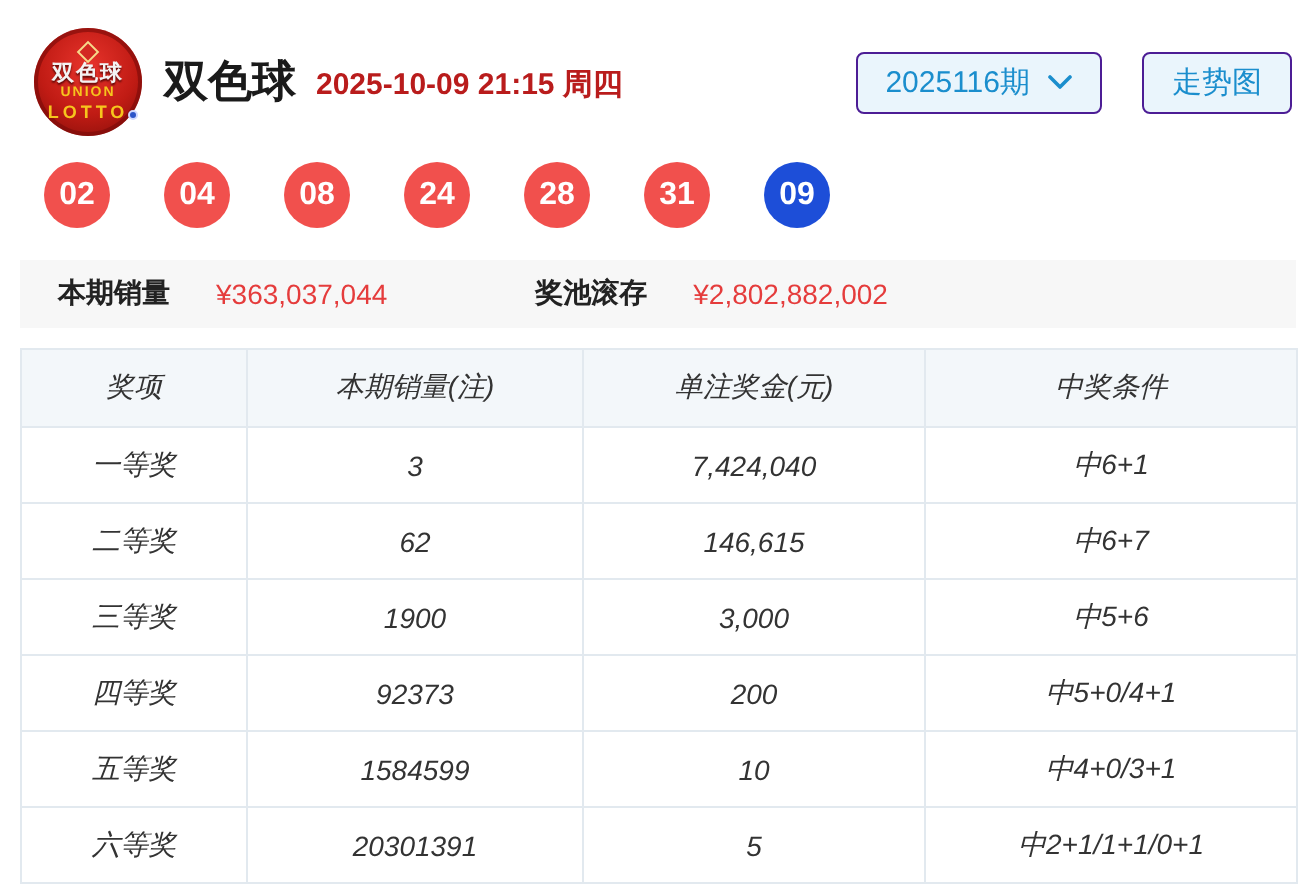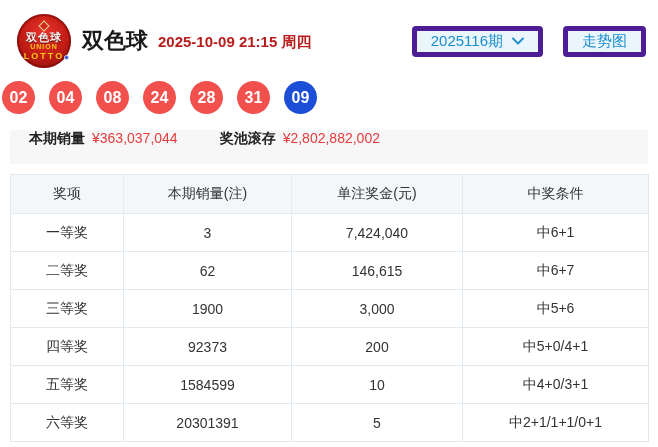--- a/index.html
+++ b/index.html
@@ -16,46 +16,46 @@
     border: 1px solid #f7d98a; margin-bottom: 1px; }
   .logo .cn { color: #f3f3f3; font-size: 11px; font-weight: bold; line-height: 12px;
     text-shadow: 0 1px 1px #5a0806; letter-spacing: 1px; }
   .logo .en1 { color: #f6c51d; font-size: 7px; font-weight: bold; line-height: 8px; letter-spacing: 1px; }
   .logo .en2 { color: #f6c51d; font-size: 9px; font-weight: bold; line-height: 10px; letter-spacing: 2px; position: relative; }
   .logo .bluedot { position: absolute; right: -5px; bottom: 1px; width: 5px; height: 5px;
     border-radius: 50%; background: #2c55c9; border: .5px solid #cfd8ff; }
   .title { font-size: 22px; font-weight: bold; color: #1a1a1a; margin-left: 11px; }
   .datetime { font-size: 15px; color: #b91c1c; margin-left: 10px; margin-top: 3px; font-weight: bold; }
   .header-actions { margin-left: auto; display: flex; gap: 20px; align-items: center; }
-  .btn { height: 31px; background: #eaf5fc; border: 5px solid #4c1d95; border-radius: 4px;
+  .btn { height: 31px; background: #eaf5fc; border: 1px solid #4c1d95; border-radius: 4px;
     color: #1b8ecd; font-size: 15px; display: flex; align-items: center; justify-content: center;
     padding: 0 14px; cursor: pointer; }
   .btn .chev { margin-left: 9px; display: flex; align-items: center; }
 
   
-  .balls { display: flex; gap: 14px; padding-left: 2px; margin-top: 13px; }
+  .balls { display: flex; gap: 27px; padding-left: 22px; margin-top: 13px; }
   .ball { width: 33px; height: 33px; border-radius: 50%; color: #fff; font-size: 16px;
     font-weight: bold; display: flex; align-items: center; justify-content: center; }
   .ball.red { background: #f1504d; }
   .ball.blue { background: #1d4ed8; }
 
   
   .stats { margin: 16px 10px 0 10px; height: 34px; background: #f7f7f7;
-    display: flex; padding-left: 19px; font-size: 14px; }
+    display: flex; align-items: center; padding-left: 19px; font-size: 14px; gap: 16px; }
   .stats .lbl { color: #222; font-weight: bold; }
   .stats .val { color: #e53c3c; margin-left: 7px; }
   .stats .gap { width: 42px; }
 
   
   table.prize { margin: 10px 10px 0 10px; border-collapse: collapse; width: 638px;
     table-layout: fixed; font-size: 14px; color: #333; }
   table.prize col.c1 { width: 113px; } table.prize col.c2 { width: 168px; }
   table.prize col.c3 { width: 171px; } table.prize col.c4 { width: 186px; }
   table.prize th, table.prize td { border: 1px solid #e2e9ef; height: 38px;
-    text-align: center; font-weight: normal; }
+    text-align: center; font-weight: normal; font-style: italic; }
   table.prize th { background: #f3f7fa; height: 39px; }
   table.prize td { background: #fff; }
 </style>
 </head>
 <body>
 
 <div class="header">
   <div class="logo">
     <div class="gem"></div>
     <div class="cn">双色球</div>

